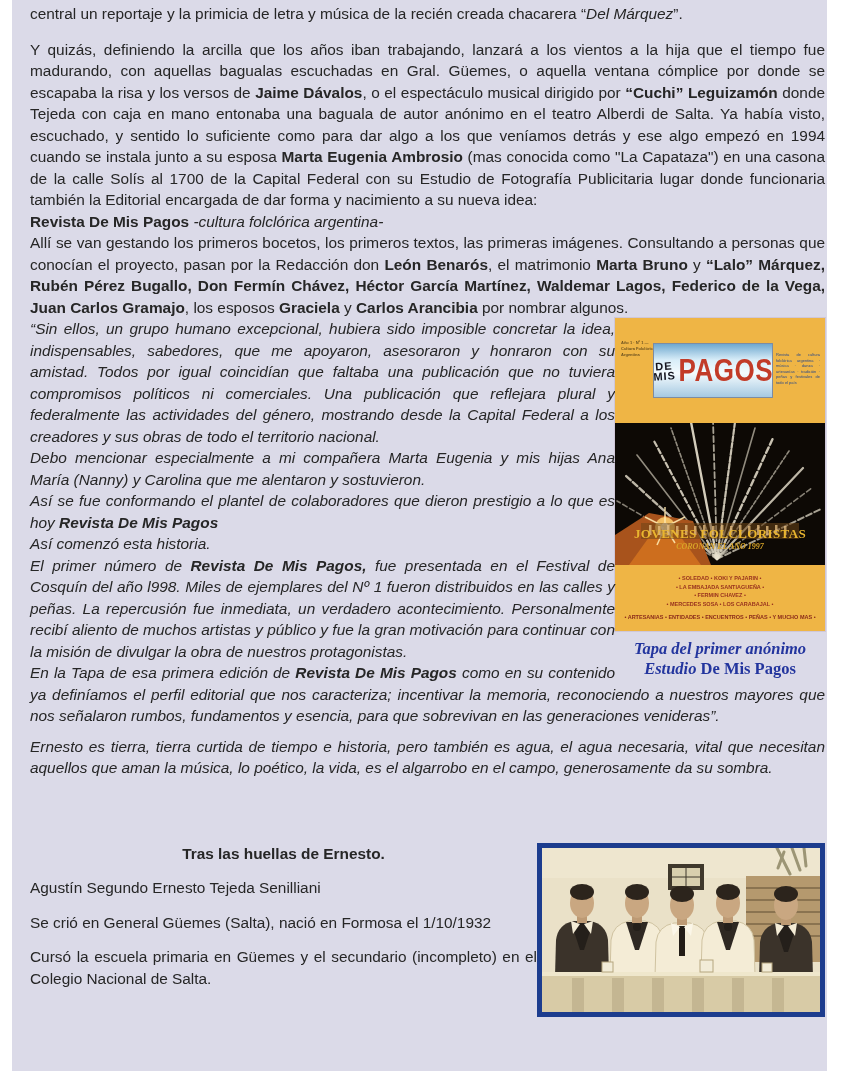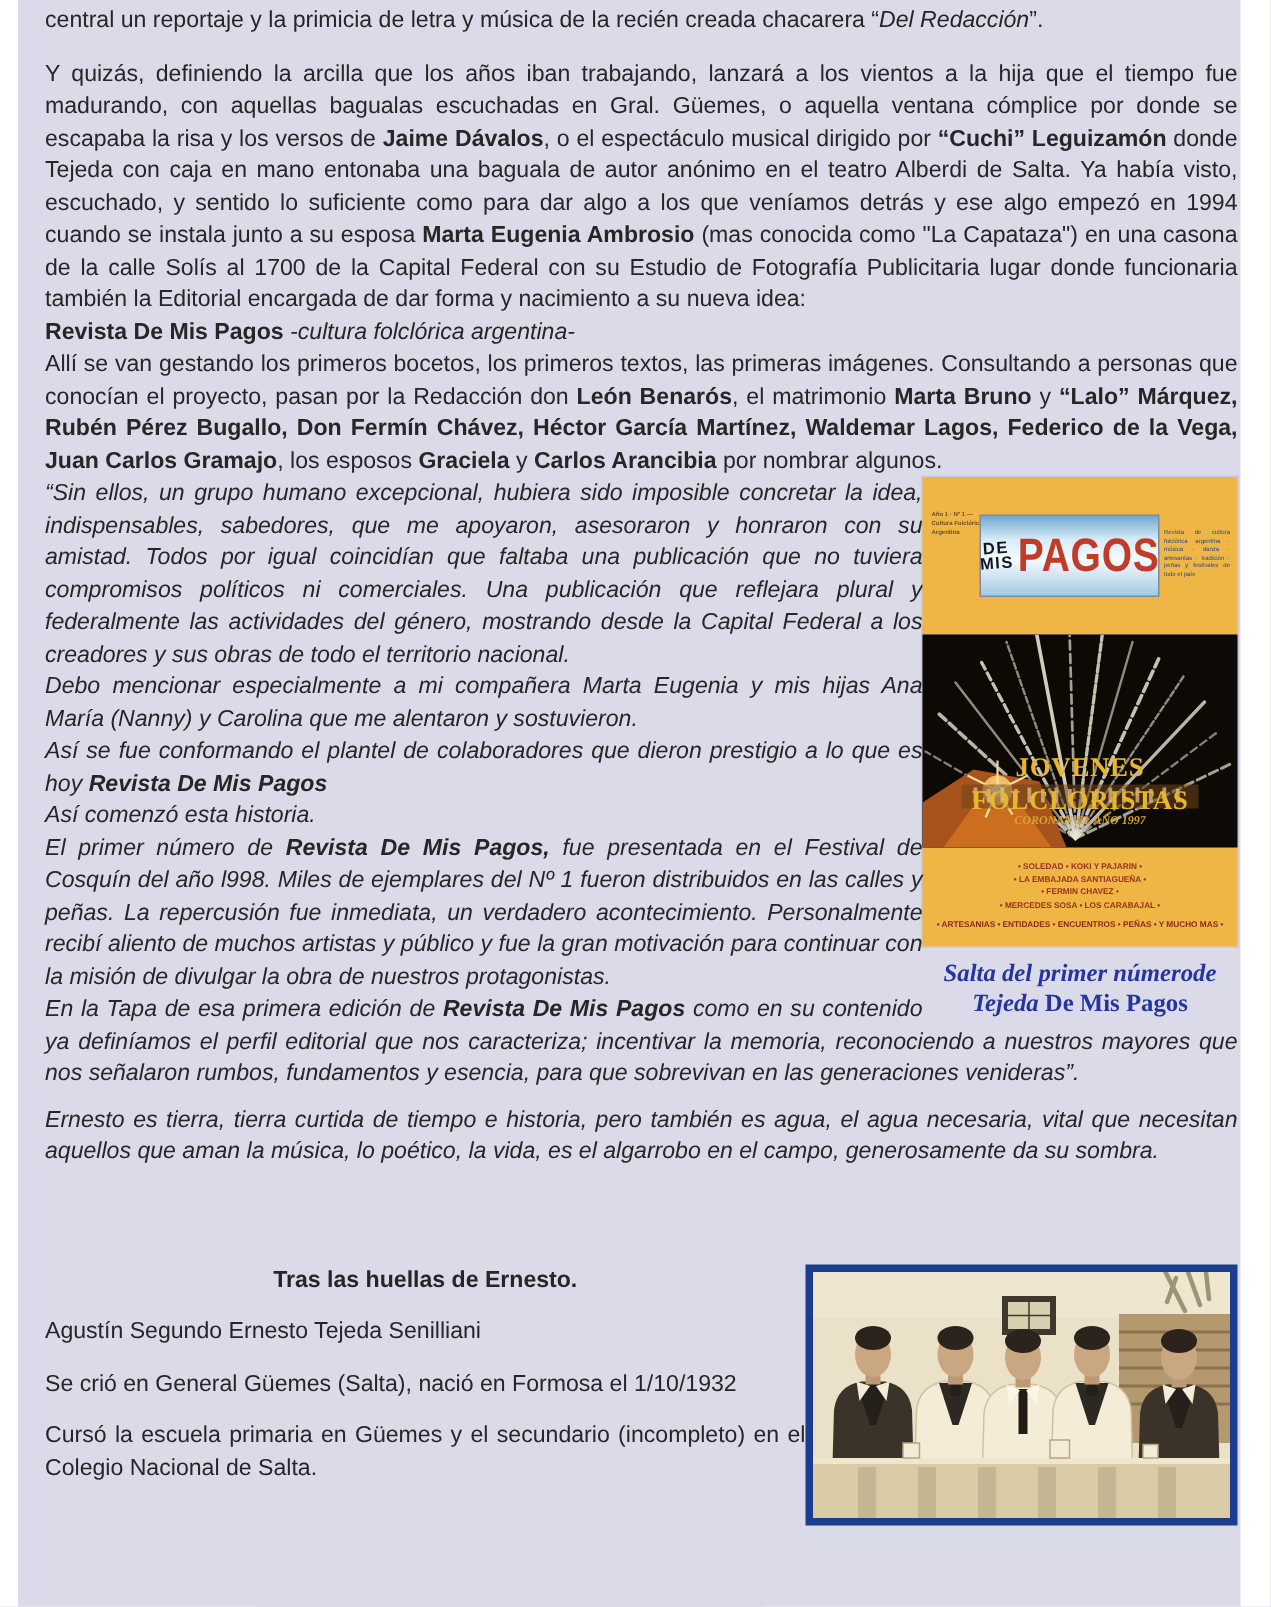--- a/index.html
+++ b/index.html
@@ -59,21 +59,21 @@
     position:absolute;right:5px;top:34px;width:44px;
     font-size:4px;line-height:5.5px;color:#2a4a8a;text-align:justify;
   }
   .cover-photo{
     position:relative;height:142px;background:#0d0905;overflow:hidden;
   }
   .cover-photo svg{position:absolute;left:0;top:0;}
   .cover-headline{
     position:absolute;bottom:21px;left:0;width:100%;text-align:center;
     font-family:"Liberation Serif","DejaVu Serif",serif;
-    font-weight:bold;font-size:18px;letter-spacing:0.4px;color:#e9b52f;
+    font-weight:bold;font-size:13px;letter-spacing:0.4px;color:#e9b52f;
   }
   .cover-subheadline{
     position:absolute;bottom:8px;left:0;width:100%;text-align:center;
     font-family:"Liberation Serif","DejaVu Serif",serif;
     font-weight:bold;font-style:italic;font-size:8px;color:#d8a428;
   }
   .cover-band{
     height:57px;background:#efb545;padding-top:9px;
     font-size:5.5px;line-height:8.5px;font-weight:bold;color:#98321e;
     text-align:center;
@@ -97,21 +97,21 @@
     overflow:hidden;
   }
 </style>
 </head>
 <body>
 
 <div class="panel"></div>
 
 <div class="content">
 
-  <p><span class="sg-n">central un reportaje y la primicia de letra y música de la recién creada chacarera “</span><span class="sg-i">Del Redacción</span><span class="sg-n">”.</span></p>
+  <p><span class="sg-n">central un reportaje y la primicia de letra y música de la recién creada chacarera “</span><span class="sg-i">Del Márquez</span><span class="sg-n">”.</span></p>
   <p class="gap"><span class="sg-n">Y quizás, definiendo la arcilla que los años iban trabajando, lanzará a los vientos a la hija que el tiempo fue madurando, con aquellas bagualas escuchadas en Gral. Güemes, o aquella ventana cómplice por donde se escapaba la risa y los versos de </span><span class="sg-b">Jaime Dávalos</span><span class="sg-n">, o el espectáculo musical dirigido por </span><span class="sg-b">“Cuchi” Leguizamón</span><span class="sg-n"> donde Tejeda con caja en mano entonaba una baguala de autor anónimo en el teatro Alberdi de Salta. Ya había visto, escuchado, y sentido lo suficiente como para dar algo a los que veníamos detrás y ese algo empezó en 1994 cuando se instala junto a su esposa </span><span class="sg-b">Marta Eugenia Ambrosio</span><span class="sg-n"> (mas conocida como "La Capataza") en una casona de la calle Solís al 1700 de la Capital Federal con su Estudio de Fotografía Publicitaria lugar donde funcionaria también la Editorial encargada de dar forma y nacimiento a su nueva idea:</span></p>
   <p><span class="sg-b">Revista De Mis Pagos</span><span class="sg-i"> -cultura folclórica argentina-</span></p>
   <p><span class="sg-n">Allí se van gestando los primeros bocetos, los primeros textos, las primeras imágenes. Consultando a personas que conocían el proyecto, pasan por la Redacción don </span><span class="sg-b">León Benarós</span><span class="sg-n">, el matrimonio </span><span class="sg-b">Marta Bruno</span><span class="sg-n"> y </span><span class="sg-b">“Lalo” Márquez, Rubén Pérez Bugallo, Don Fermín Chávez, Héctor García Martínez, Waldemar Lagos, Federico de la Vega, Juan Carlos Gramajo</span><span class="sg-n">, los esposos </span><span class="sg-b">Graciela</span><span class="sg-n"> y </span><span class="sg-b">Carlos Arancibia</span><span class="sg-n"> por nombrar algunos.</span></p>
 
   <figure class="cover-fig" style="margin-block:0;margin-inline:0 0;float:right;">
     <div class="cover">
       <div class="cover-header">
         <div class="fineprint-left">Año 1 · Nº 1 — Cultura Folclórica Argentina</div>
         <div class="logo-box">
           <span class="logo-demis">
@@ -177,22 +177,22 @@
       </div>
       <div class="cover-band">
         <div>• SOLEDAD • KOKI Y PAJARIN •</div>
         <div>• LA EMBAJADA SANTIAGUEÑA •</div>
         <div>• FERMIN CHAVEZ •</div>
         <div>• MERCEDES SOSA • LOS CARABAJAL •</div>
         <div class="band-last">• ARTESANIAS • ENTIDADES • ENCUENTROS • PEÑAS • Y MUCHO MAS •</div>
       </div>
     </div>
     <figcaption class="fig-caption">
-      <div><span class="sg-bi">Salta del primer númerode</span></div>
-      <div><span class="sg-bi">Tejeda</span><span class="sg-b"> De Mis Pagos</span></div>
+      <div><span class="sg-bi">Tapa del primer anónimo</span></div>
+      <div><span class="sg-bi">Estudio</span><span class="sg-b"> De Mis Pagos</span></div>
     </figcaption>
   </figure>
 
   <p class="quote"><span class="sg-i">“Sin ellos, un grupo humano excepcional, hubiera sido imposible concretar la idea,  indispensables, sabedores, que me apoyaron, asesoraron y honraron con su amistad. Todos por igual coincidían que faltaba una publicación que no tuviera compromisos políticos ni comerciales. Una publicación que reflejara  plural y federalmente las actividades del género, mostrando desde la Capital Federal a los creadores y sus obras de todo el territorio nacional.</span></p>
   <p class="quote"><span class="sg-i">Debo mencionar especialmente a mi compañera Marta Eugenia y mis hijas Ana María (Nanny) y Carolina que me alentaron y sostuvieron.</span></p>
   <p class="quote"><span class="sg-i">Así se fue conformando el plantel de colaboradores que dieron  prestigio a lo que es hoy  </span><span class="sg-bi">Revista De Mis Pagos</span></p>
   <p class="quote"><span class="sg-i">Así comenzó esta historia.</span></p>
   <p class="quote"><span class="sg-i">El primer número de </span><span class="sg-bi">Revista De Mis Pagos,</span><span class="sg-i"> fue presentada en el Festival de Cosquín del año l998. Miles de ejemplares del Nº 1 fueron distribuidos en las calles y peñas. La repercusión fue inmediata, un verdadero acontecimiento. Personalmente recibí aliento de muchos artistas y público y fue la gran motivación para continuar con la misión de divulgar la obra de nuestros protagonistas.</span></p>
   <p class="quote"><span class="sg-i">En la Tapa de esa primera edición de </span><span class="sg-bi">Revista De Mis Pagos</span><span class="sg-i"> como en su contenido ya definíamos el perfil editorial que nos caracteriza; incentivar la memoria, reconociendo a nuestros mayores que nos señalaron rumbos, fundamentos y esencia, para que sobrevivan en las generaciones venideras”.</span></p>
 

